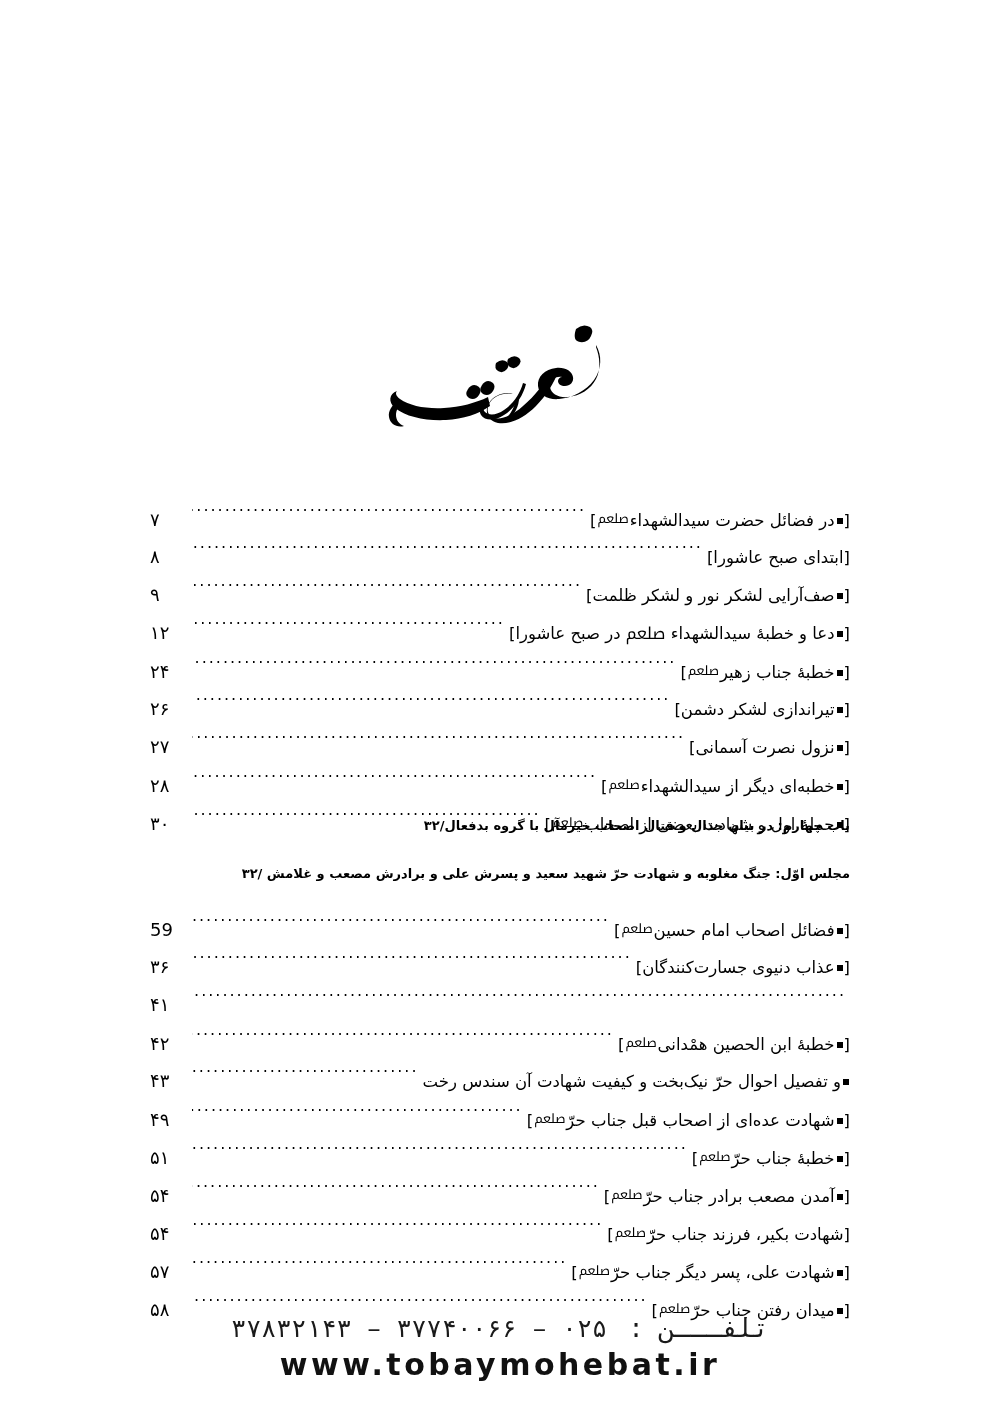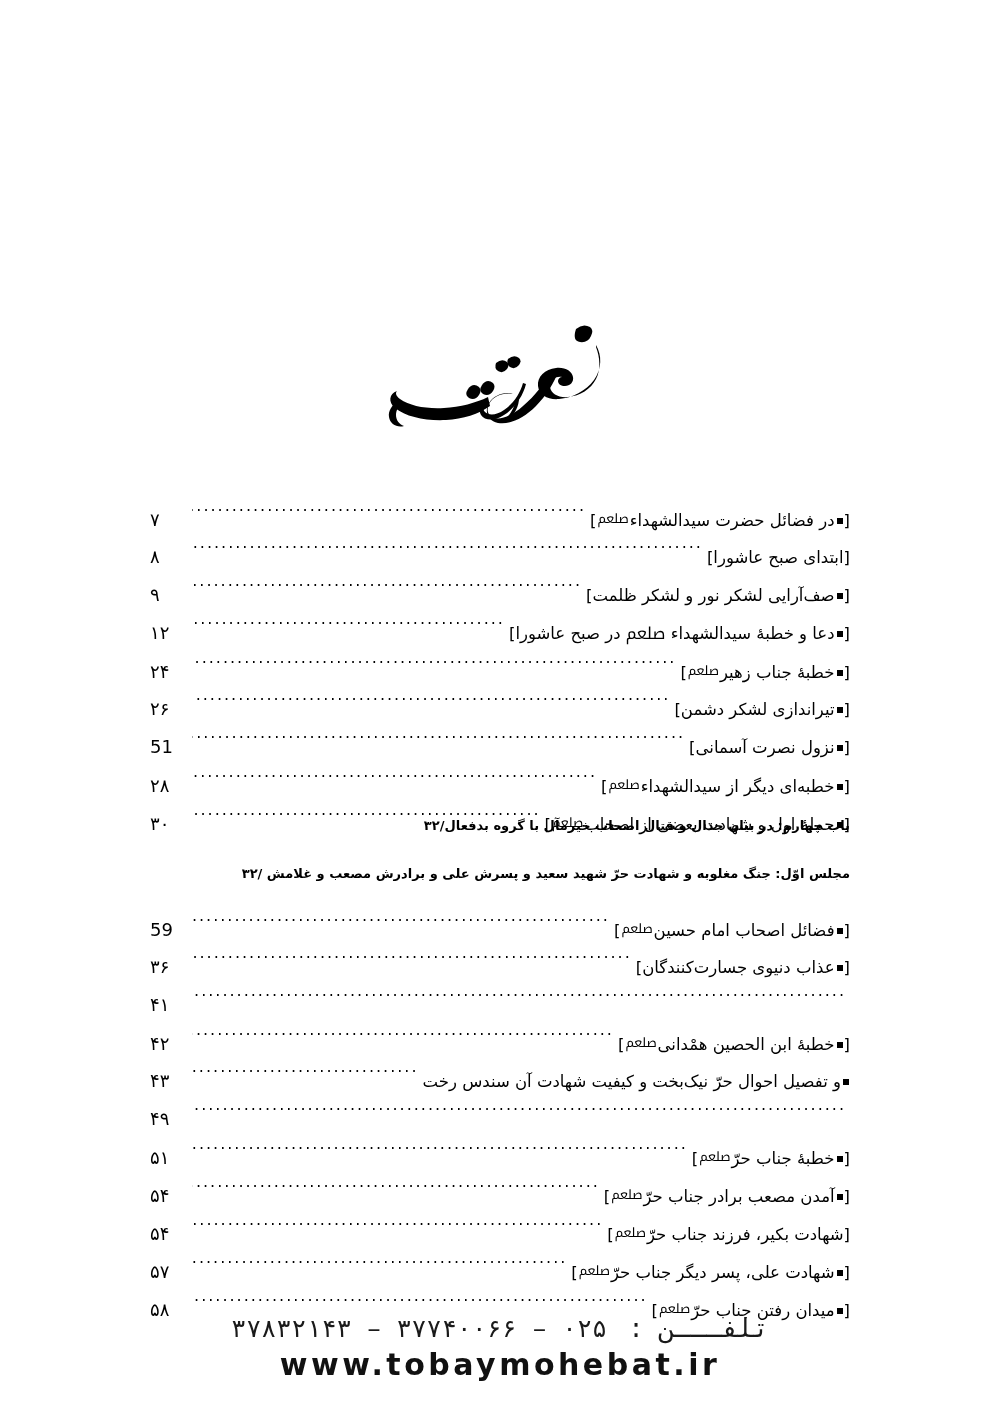--- a/index.html
+++ b/index.html
@@ -271,21 +271,21 @@
         <span class="page-num">۲۴</span>
       </div>
       <div class="toc-row">
         <span class="entry-title"><span>[</span><span class="bullet"></span><span>تیراندازی لشکر دشمن</span><span>]</span></span>
         <span class="leader"></span>
         <span class="page-num">۲۶</span>
       </div>
       <div class="toc-row">
         <span class="entry-title"><span>[</span><span class="bullet"></span><span>نزول نصرت آسمانی</span><span>]</span></span>
         <span class="leader"></span>
-        <span class="page-num">51</span>
+        <span class="page-num">۲۷</span>
       </div>
       <div class="toc-row">
         <span class="entry-title"><span>[</span><span class="bullet"></span><span>خطبه‌ای دیگر از سیدالشهداء</span><span class="honorific">ﷵ</span><span>]</span></span>
         <span class="leader"></span>
         <span class="page-num">۲۸</span>
       </div>
       <div class="toc-row">
         <span class="entry-title"><span>[</span><span class="bullet"></span><span>حملهٔ اول و شهادت بعضی از اصحاب</span><span class="honorific">ﷵ</span><span>]</span></span>
         <span class="leader"></span>
         <span class="page-num">۳۰</span>
@@ -315,20 +315,21 @@
         <span class="entry-title"><span>[</span><span class="bullet"></span><span>خطبهٔ ابن الحصین همْدانی</span><span class="honorific">ﷵ</span><span>]</span></span>
         <span class="leader"></span>
         <span class="page-num">۴۲</span>
       </div>
       <div class="toc-row">
         <span class="entry-title"><span class="bullet"></span><span>و تفصیل احوال حرّ نیک‌بخت و کیفیت شهادت آن سندس رخت</span></span>
         <span class="leader"></span>
         <span class="page-num">۴۳</span>
       </div>
       <div class="toc-row">
+        <span class="entry-title"><span>[</span><span class="bullet"></span><span>شهادت عده‌ای از اصحاب قبل جناب حرّ</span><span class="honorific">ﷵ</span><span>]</span></span>
         <span class="leader"></span>
         <span class="page-num">۴۹</span>
       </div>
       <div class="toc-row">
         <span class="entry-title"><span>[</span><span class="bullet"></span><span>خطبهٔ جناب حرّ</span><span class="honorific">ﷵ</span><span>]</span></span>
         <span class="leader"></span>
         <span class="page-num">۵۱</span>
       </div>
       <div class="toc-row">
         <span class="entry-title"><span>[</span><span class="bullet"></span><span>آمدن مصعب برادر جناب حرّ</span><span class="honorific">ﷵ</span><span>]</span></span>

